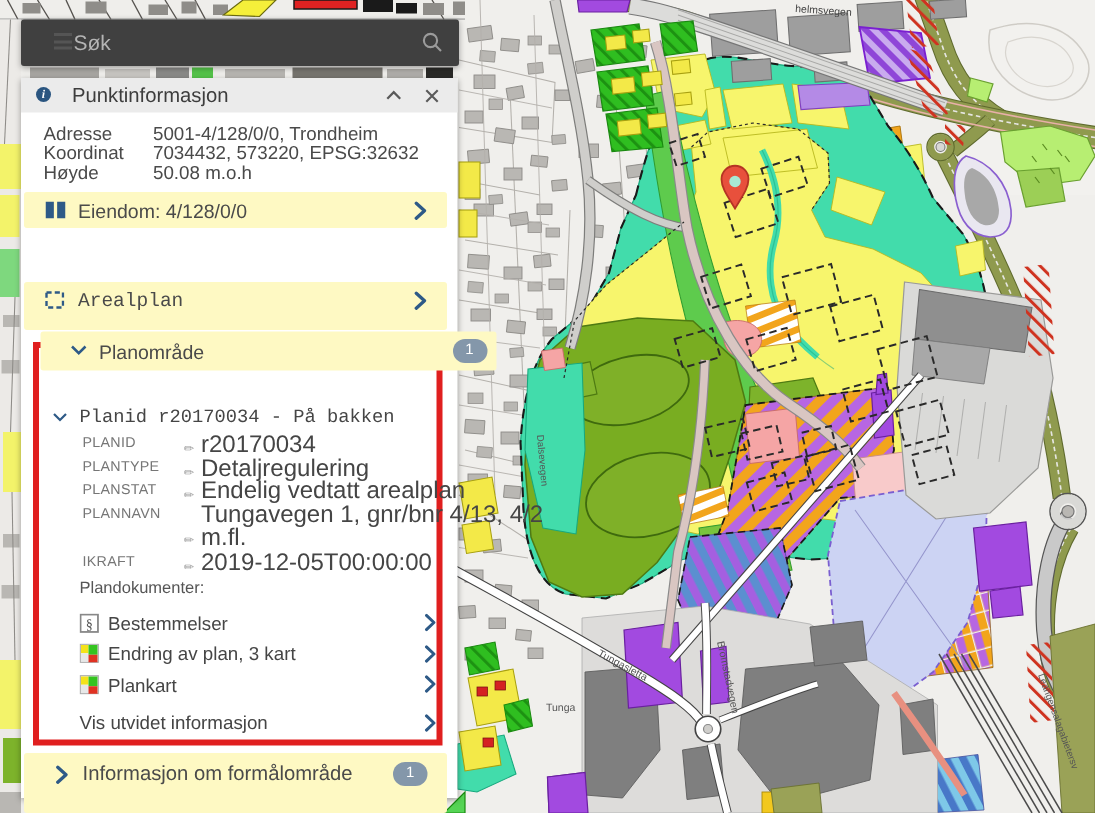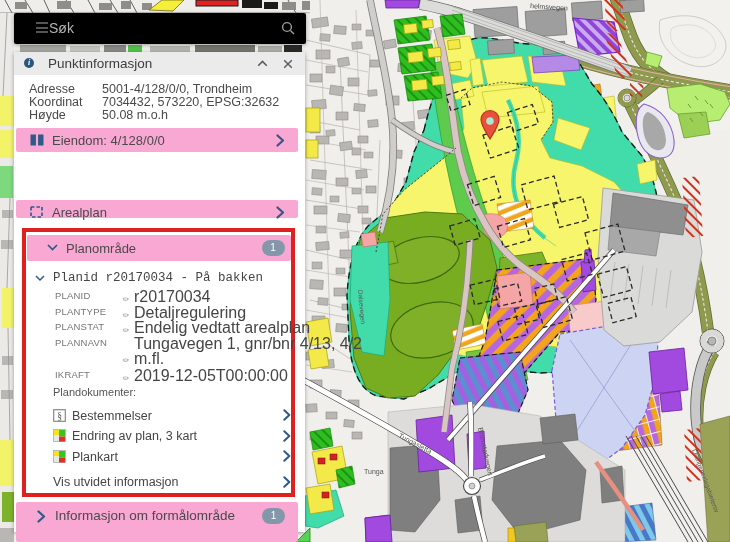--- a/index.html
+++ b/index.html
@@ -1,33 +1,33 @@
 <!DOCTYPE html>
 <html><head>
 <meta charset="utf-8">
 <style>
   html,body{margin:0;padding:0;}
   body{width:730px;height:542px;position:relative;overflow:hidden;
        font-family:"Liberation Sans",sans-serif;background:#eceae7;}
   #map{position:absolute;left:0;top:0;width:730px;height:542px;}
   .searchbar{position:absolute;left:14px;top:13px;width:292px;height:31px;
-    background:#000000;border-radius:2px;box-shadow:0 1px 4px rgba(0,0,0,.35);z-index:5;}
+    background:#404040;border-radius:2px;box-shadow:0 1px 4px rgba(0,0,0,.35);z-index:5;}
   .burger{position:absolute;left:22px;top:9px;width:12px;height:11px;}
   .burger span{display:block;height:2px;background:#555;margin-bottom:2.6px;}
   .soek{position:absolute;left:35px;top:7px;font-size:14px;color:#b4b4b4;}
   .panel{position:absolute;left:14px;top:52px;width:291px;height:480px;
     background:#fff;box-shadow:0 1px 4px rgba(0,0,0,.35);z-index:5;font-size:13px;color:#4a4a4a;}
   .phead{position:absolute;left:0;top:0;width:100%;height:23px;background:#ebebeb;}
   .phead .tt{position:absolute;left:34px;top:4px;font-size:13.5px;color:#3d3d3d;}
   .infoi{position:absolute;left:10px;top:6px;width:10px;height:10px;border-radius:50%;
     background:#2a5580;color:#fff;font-size:8px;font-weight:bold;text-align:center;line-height:10px;font-style:italic;font-family:"Liberation Serif",serif;}
   .addr{position:absolute;left:15px;top:31px;line-height:13px;font-size:12.5px;}
   .addr td{padding:0;vertical-align:top;}
   .addr .l{width:73px;}
-  .gbar{position:absolute;left:2px;width:282px;background:#f9a8d4;border-radius:2px;color:#444;}
+  .gbar{position:absolute;left:2px;width:282px;background:#fef9c3;border-radius:2px;color:#444;}
   .gbar .ic{position:absolute;left:14px;}
   .gbar .tx{position:absolute;left:36px;font-size:13px;color:#4a4a4a;}
   .redbox{position:absolute;left:8px;top:176px;width:265px;height:261px;border:4px solid #e01f1f;}
   .lb{position:absolute;left:41px;font-size:9.5px;color:#767676;letter-spacing:.2px;}
   .vl{position:absolute;left:120px;line-height:14.5px;font-size:16px;white-space:nowrap;}
   .pi{position:absolute;left:108px;font-size:8px;color:#999;transform:rotate(45deg);}
 </style>
 </head>
 <body>
 <svg id="map" viewBox="0 0 730 542">
@@ -535,31 +535,31 @@
     </table>
   <div class="gbar" style="top:76px;height:24px;">
     <svg class="ic" style="top:6px" width="14" height="12" viewBox="0 0 14 12">
         <path d="M0.5 0.5 h5.4 v11 h-5.4 z M8.1 0.5 h5.4 v11 h-5.4 z" fill="#2e5a87"></path>
       </svg>
     <div class="tx" style="top:5px">Eiendom: 4/128/0/0</div>
     <svg style="position:absolute;right:13px;top:6px" width="9" height="13" viewBox="0 0 9 13">
         <path d="M1.5 1.5 L7 6.5 L1.5 11.5" fill="none" stroke="#2e5a87" stroke-width="2.2" stroke-linecap="round" stroke-linejoin="round"></path>
       </svg>
   </div>
-  <div class="gbar" style="top:148px;height:18px;">
+  <div class="gbar" style="top:136px;height:32px;font-family:Liberation Mono, monospace;">
     <svg class="ic" style="top:6px" width="13" height="12" viewBox="0 0 13 12">
         <rect x="1" y="1" width="11" height="10" fill="none" stroke="#2e5a87" stroke-width="1.6" stroke-dasharray="3.4 2.1"></rect>
       </svg>
     <div class="tx" style="top:5px">Arealplan</div>
     <svg style="position:absolute;right:13px;top:6px" width="9" height="13" viewBox="0 0 9 13">
         <path d="M1.5 1.5 L7 6.5 L1.5 11.5" fill="none" stroke="#2e5a87" stroke-width="2.2" stroke-linecap="round" stroke-linejoin="round"></path>
       </svg>
   </div>
   <div class="redbox"></div>
-  <div class="gbar" style="top:183px;left:13px;width:264px;height:26px;">
+  <div class="gbar" style="top:169px;left:13px;width:304px;height:26px;">
     <svg class="ic" style="top:9px;left:20px" width="11" height="7" viewBox="0 0 11 7">
         <path d="M1 1 L5.5 5.5 L10 1" fill="none" stroke="#2e5a87" stroke-width="1.7"></path>
       </svg>
     <div class="tx" style="top:6px;left:39px">Planområde</div>
     <div style="position:absolute;right:6.5px;top:4.5px;width:23px;height:16px;background:#8497aa;border-radius:8px;color:#fff;font-size:10px;text-align:center;line-height:16px;">1</div>
   </div>
   <div style="position:absolute;left:0;top:218px;width:100%;">
     <svg style="position:absolute;left:21px;top:5px" width="10" height="7" viewBox="0 0 10 7">
         <path d="M1 1 L5 5 L9 1" fill="none" stroke="#2e5a87" stroke-width="1.5"></path>
       </svg>

